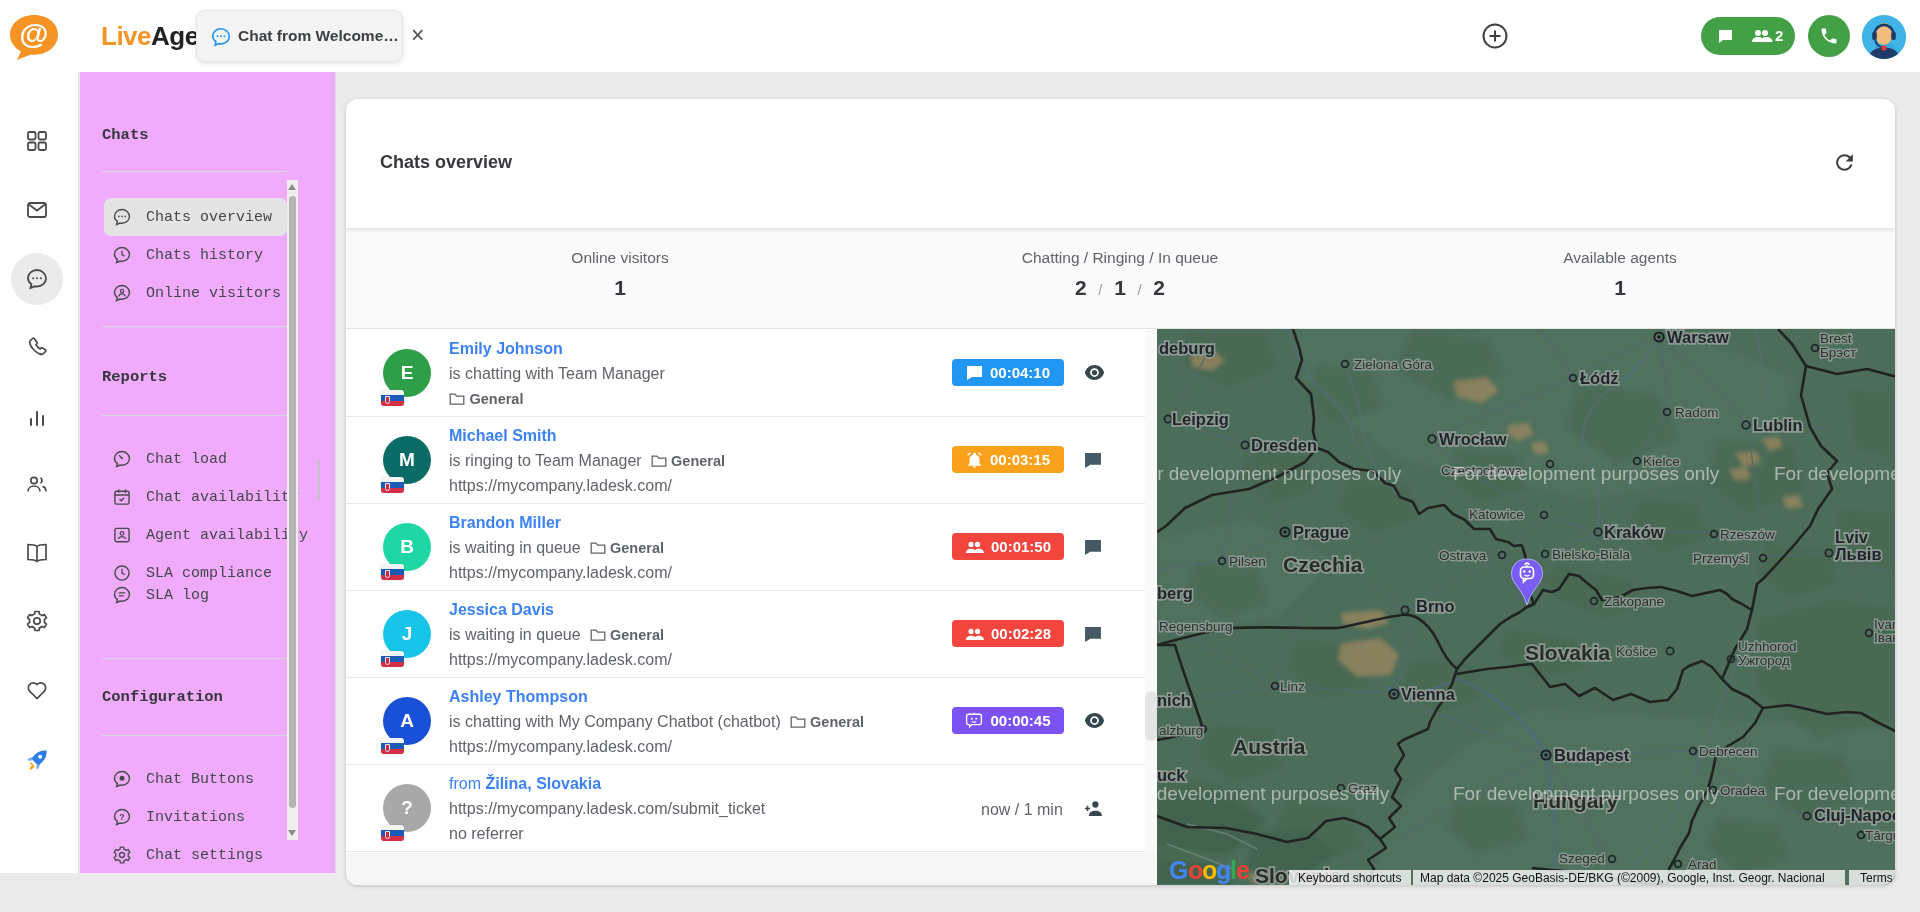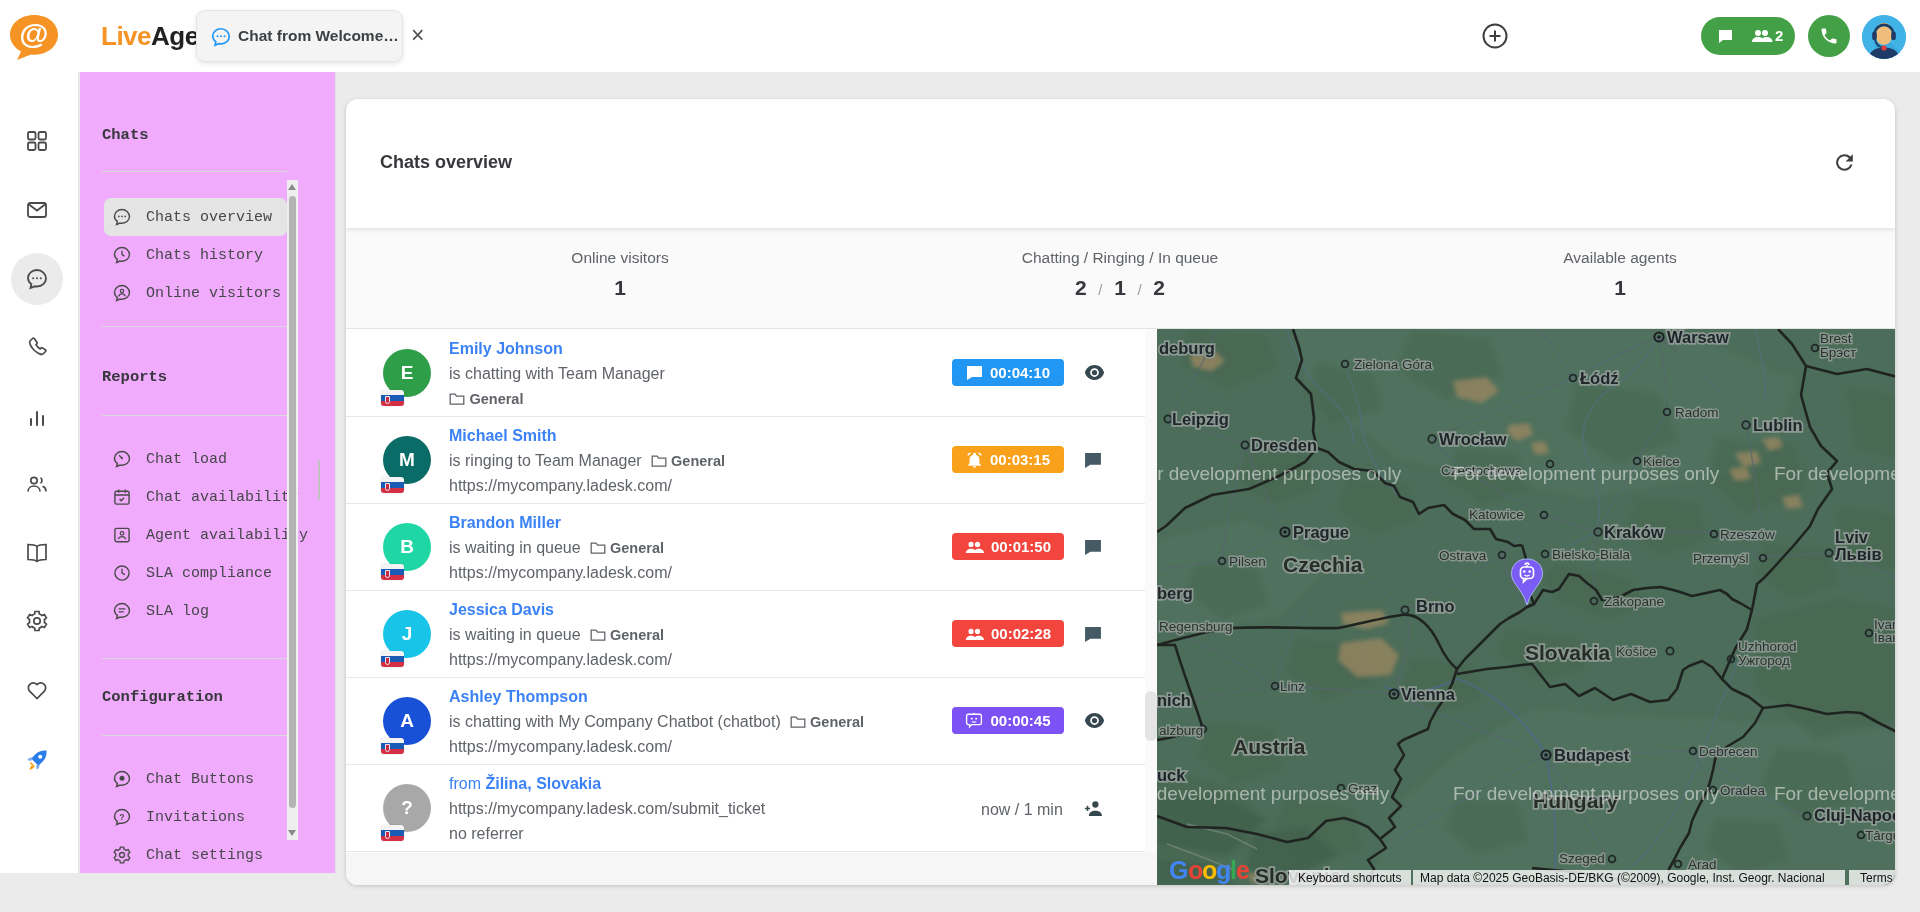--- a/index.html
+++ b/index.html
@@ -218,21 +218,21 @@
       </svg>Chat availability</div>
   <div class="sb-item" style="top:444px"><svg width="20" height="20" viewBox="0 0 24 24">
         <rect x="3.5" y="4" width="17" height="16" rx="2" fill="none" stroke="#4a4a4a" stroke-width="1.7"></rect>
         <circle cx="12" cy="10" r="2.2" fill="none" stroke="#4a4a4a" stroke-width="1.5"></circle>
         <path d="M7.5 17c.6-2 2.3-3 4.5-3s3.9 1 4.5 3" fill="none" stroke="#4a4a4a" stroke-width="1.5"></path>
       </svg>Agent availability</div>
   <div class="sb-item" style="top:482px"><svg width="20" height="20" viewBox="0 0 24 24">
         <circle cx="12" cy="12" r="8.5" fill="none" stroke="#4a4a4a" stroke-width="1.7"></circle>
         <path d="M12 7v5l3.5 2" fill="none" stroke="#4a4a4a" stroke-width="1.6"></path>
       </svg>SLA compliance</div>
-  <div class="sb-item" style="top:520px"><svg width="20" height="20" viewBox="0 0 24 24">
+  <div class="sb-item" style="top:504px"><svg width="20" height="20" viewBox="0 0 24 24">
         <path d="M12 3c-5 0-9 3.6-9 8 0 2.5 1.3 4.7 3.4 6.2L5.5 21l4.2-1.7c.7.1 1.5.2 2.3.2 5 0 9-3.6 9-8s-4-8.5-9-8.5z" fill="none" stroke="#4a4a4a" stroke-width="1.7"></path>
         <path d="M8 9.5h8M8 13h6" stroke="#4a4a4a" stroke-width="1.5"></path>
       </svg>SLA log</div>
   <div class="sb-div" style="top:586px"></div>
   <div class="sb-head" style="top:616px">Configuration</div>
   <div class="sb-div" style="top:663px"></div>
   <div class="sb-item" style="top:688px"><svg width="20" height="20" viewBox="0 0 24 24">
         <path d="M12 3c-5 0-9 3.6-9 8 0 2.5 1.3 4.7 3.4 6.2L5.5 21l4.2-1.7c.7.1 1.5.2 2.3.2 5 0 9-3.6 9-8s-4-8.5-9-8.5z" fill="none" stroke="#4a4a4a" stroke-width="1.7"></path>
         <circle cx="12" cy="11" r="3" fill="#4a4a4a"></circle>
       </svg>Chat Buttons</div>

